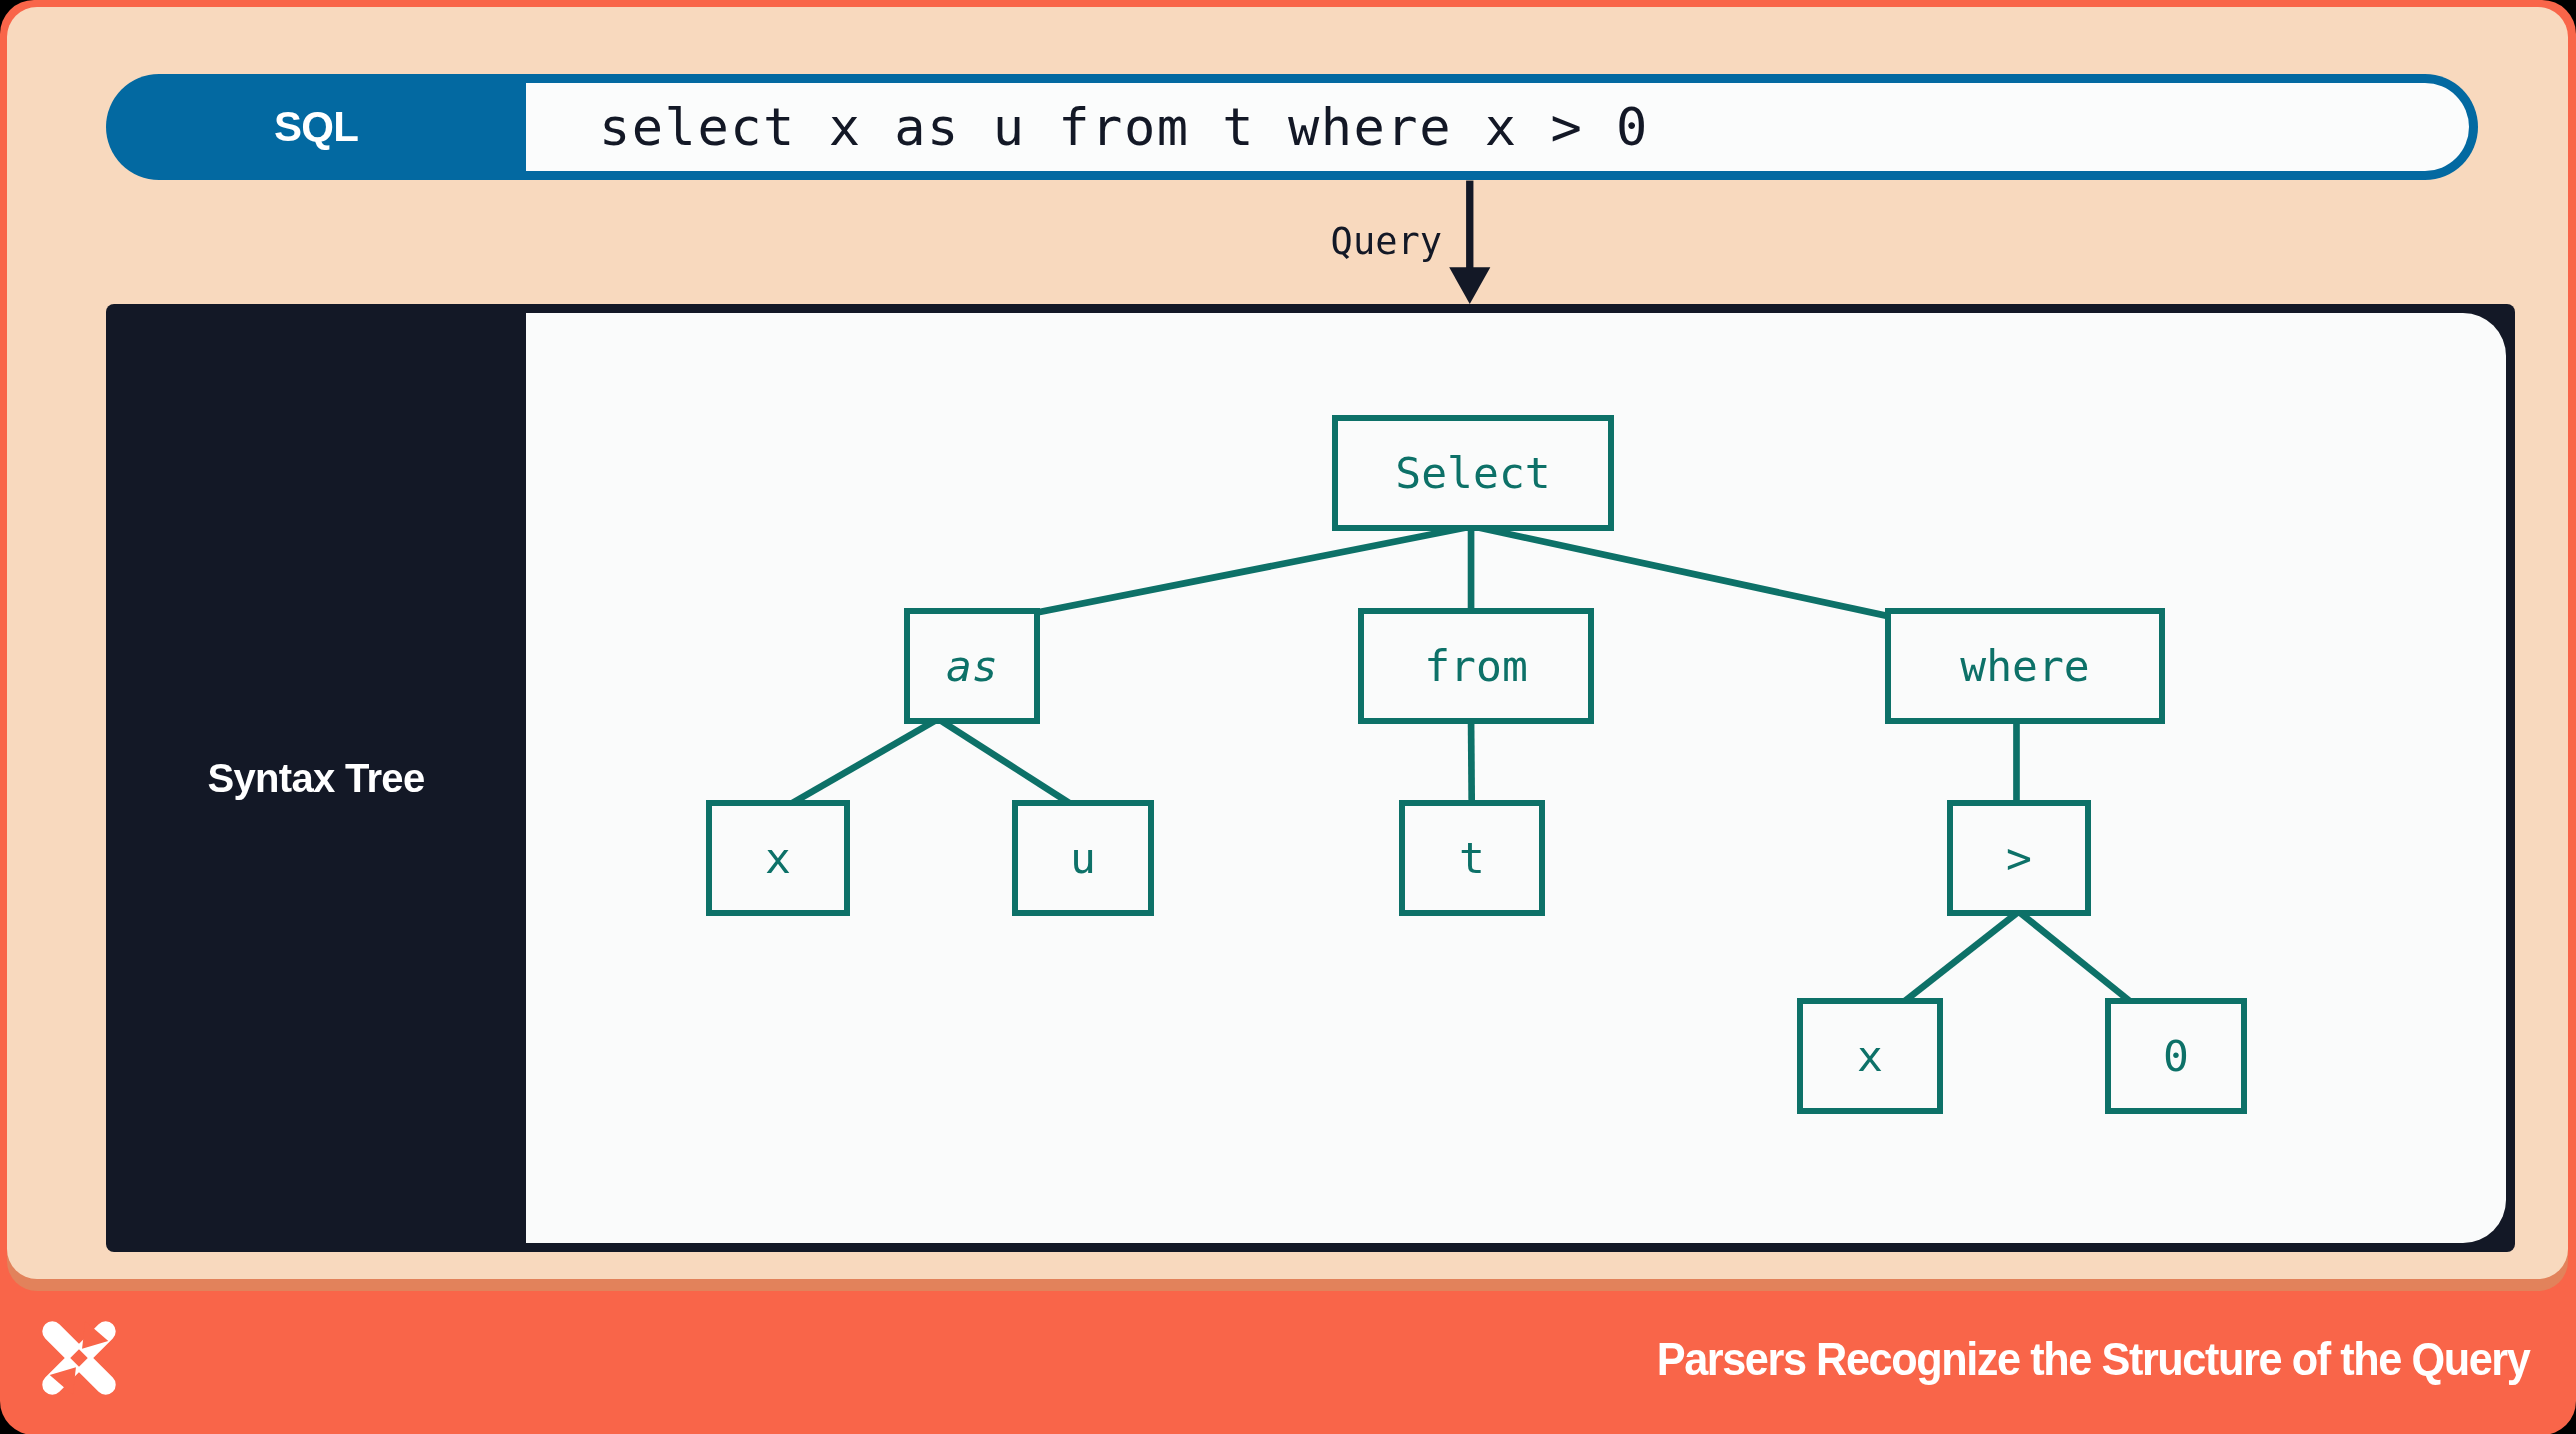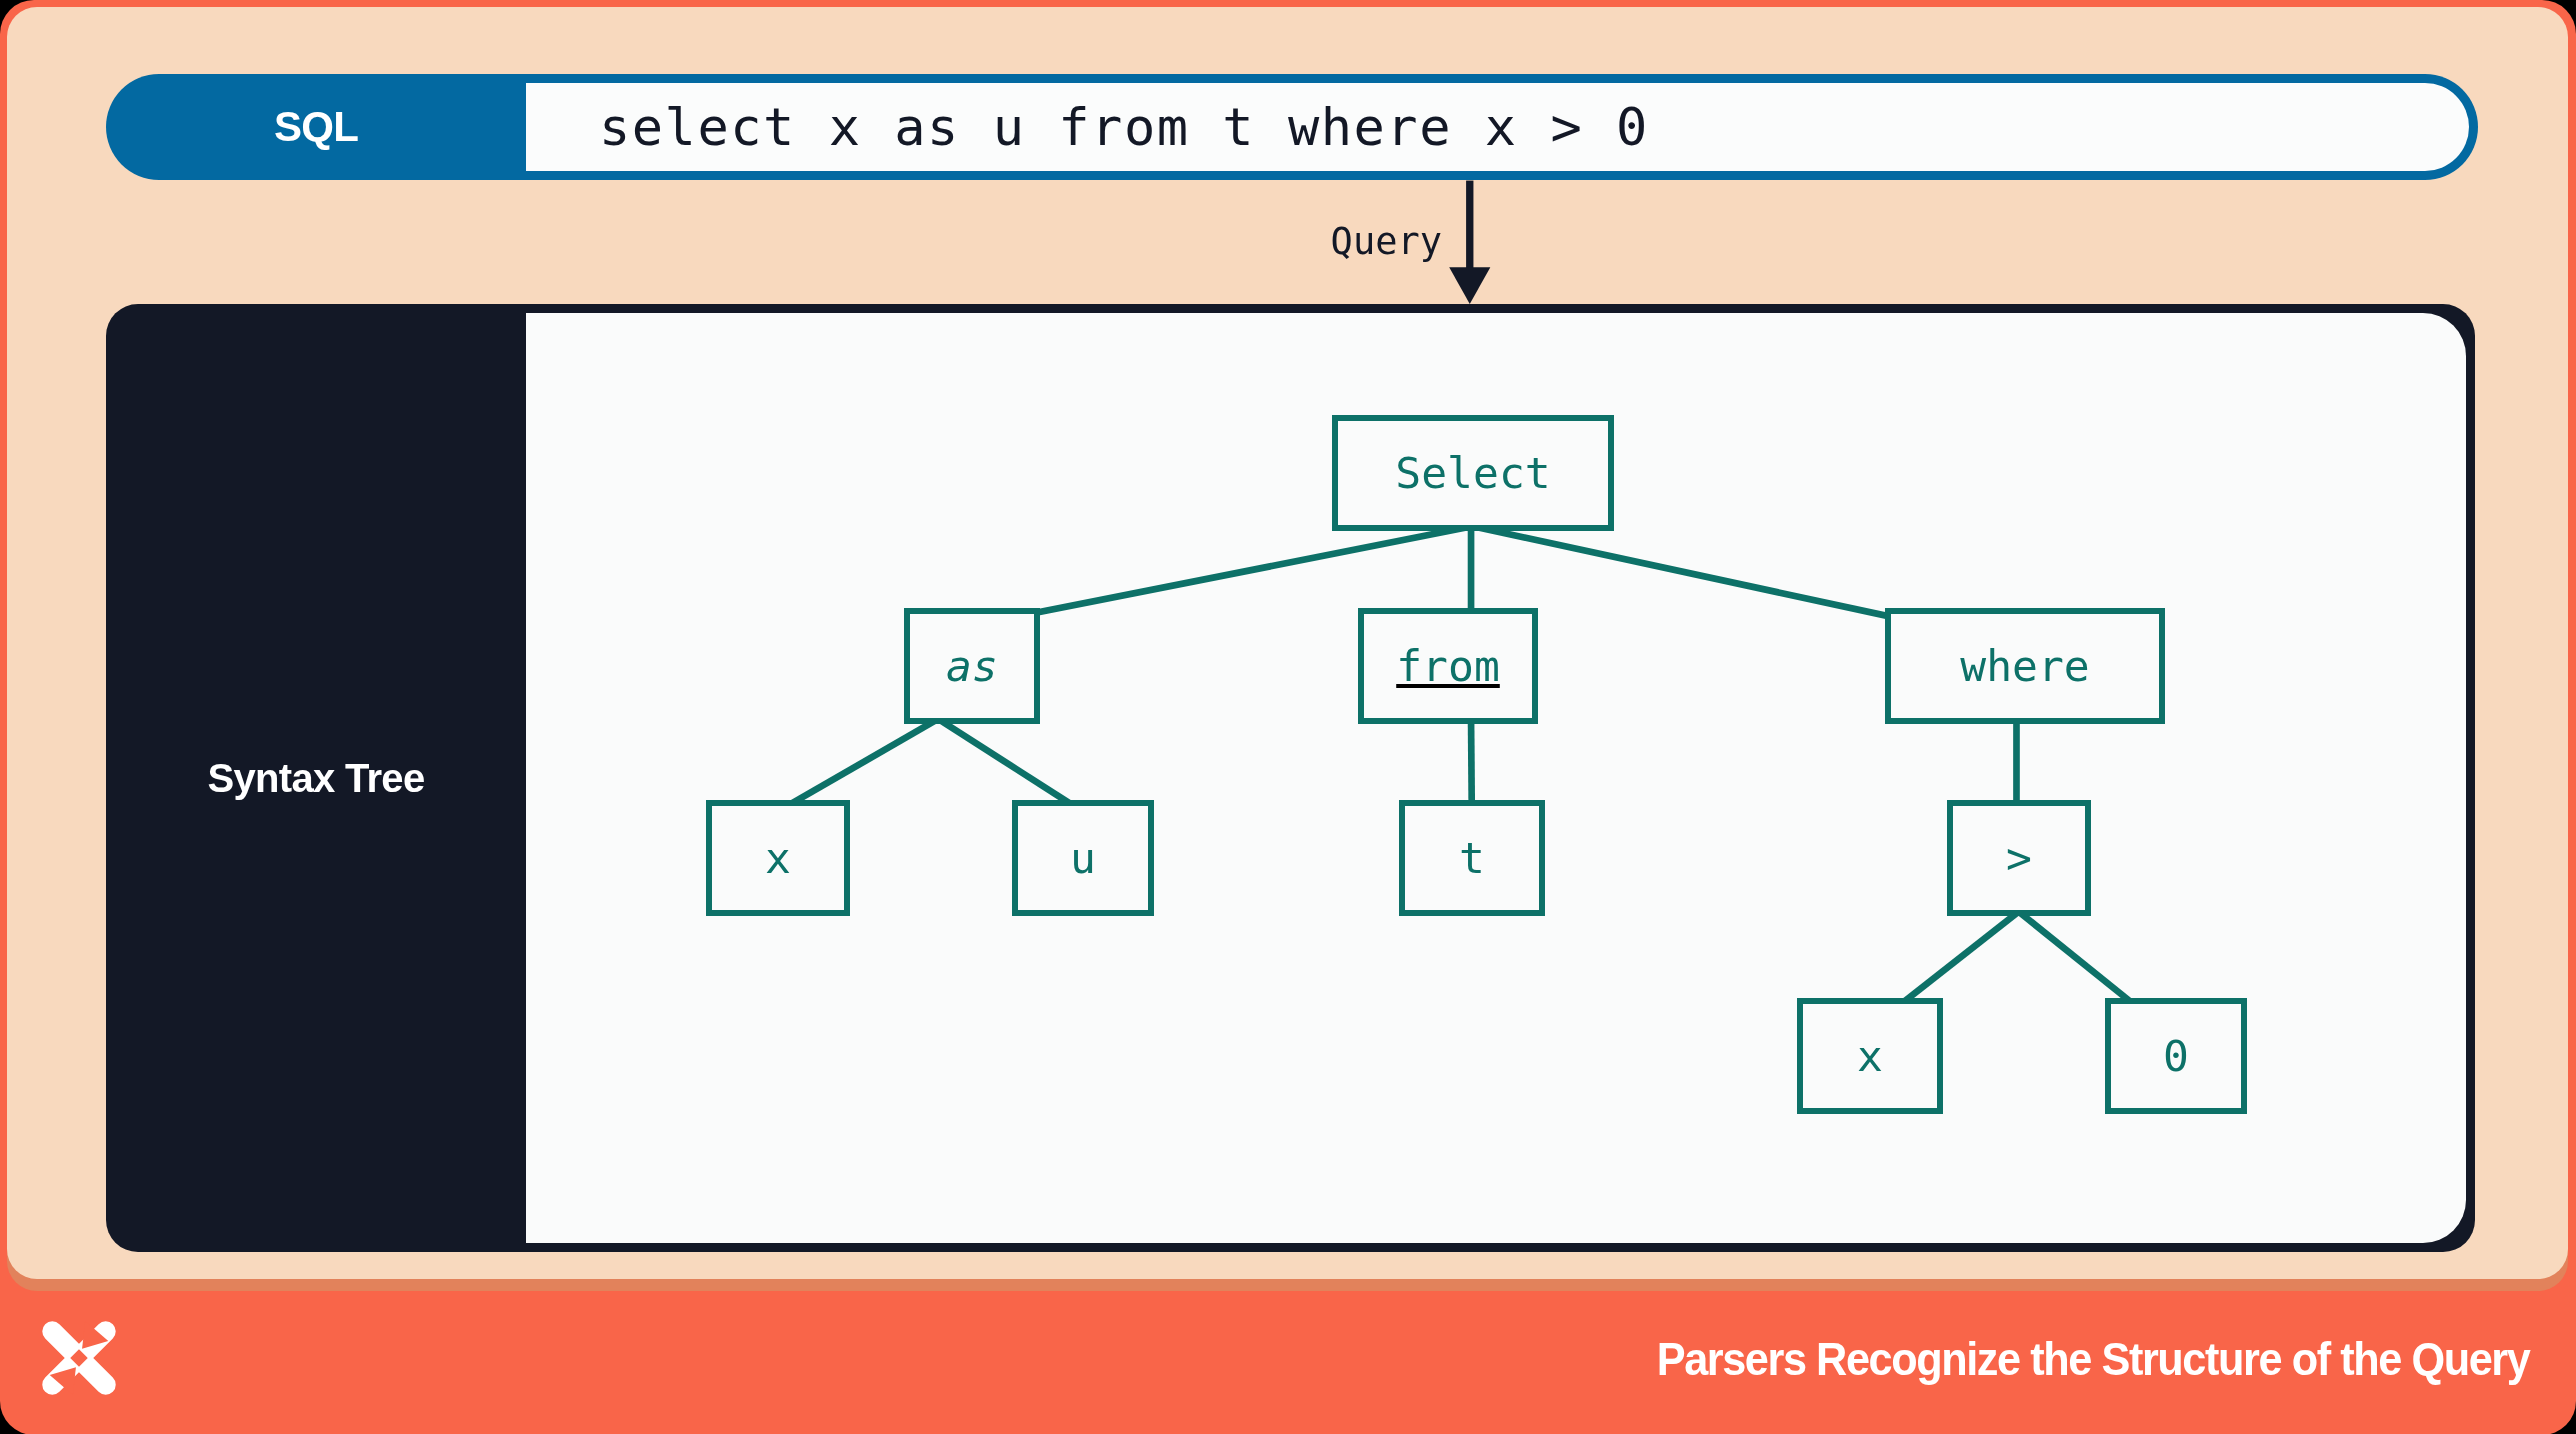--- a/index.html
+++ b/index.html
@@ -37,21 +37,21 @@
   }
   
   .parser-label{
     position:absolute;left:1112px;top:220px;width:330px;text-align:right;
     color:#131826;font-family:"DejaVu Sans Mono",monospace;font-size:37px;
   }
   .parser-arrow{position:absolute;left:1447px;top:180px;}
   
   .tree-panel{
     position:absolute;left:106px;top:304px;width:2369px;height:948px;
-    background:#131826;border-radius:32px;
+    background:#131826;border-radius:8px;padding-left:40px;
   }
   .tree-label-zone{
     position:absolute;left:0;top:0;width:420px;height:100%;
     display:flex;align-items:center;justify-content:center;
   }
   .tree-label{color:#FFFFFF;font-size:40px;font-weight:bold;letter-spacing:-0.7px;}
   .tree-white{
     position:absolute;left:420px;top:9px;right:9px;bottom:9px;
     background:#FAFBFB;border-radius:0 43px 43px 0;
   }
@@ -113,21 +113,21 @@
       <line x1="2724" y1="1230" x2="2556" y2="1362" stroke="#0D7168" stroke-width="9"></line>
       <line x1="2724" y1="1230" x2="2888" y2="1362" stroke="#0D7168" stroke-width="9"></line>
     </svg>
   <div id="tree-nodes">
       <div class="tree-node" style="left: 1332px; top: 415px; width: 282px; height: 116px;">
         <span>Select</span>
       </div>
       <div class="tree-node" style="left: 904px; top: 608px; width: 136px; height: 116px; font-style: italic;">
         <span>as</span>
       </div>
-      <div class="tree-node" style="left: 1358px; top: 608px; width: 180px; height: 116px; text-decoration: underline;">
+      <div class="tree-node" style="left: 1358px; top: 608px; width: 236px; height: 116px;">
         <span>from</span>
       </div>
       <div class="tree-node" style="left: 1885px; top: 608px; width: 280px; height: 116px;">
         <span>where</span>
       </div>
       <div class="tree-node" style="left: 706px; top: 800px; width: 144px; height: 116px;">
         <span>x</span>
       </div>
       <div class="tree-node" style="left: 1012px; top: 800px; width: 142px; height: 116px;">
         <span>u</span>

